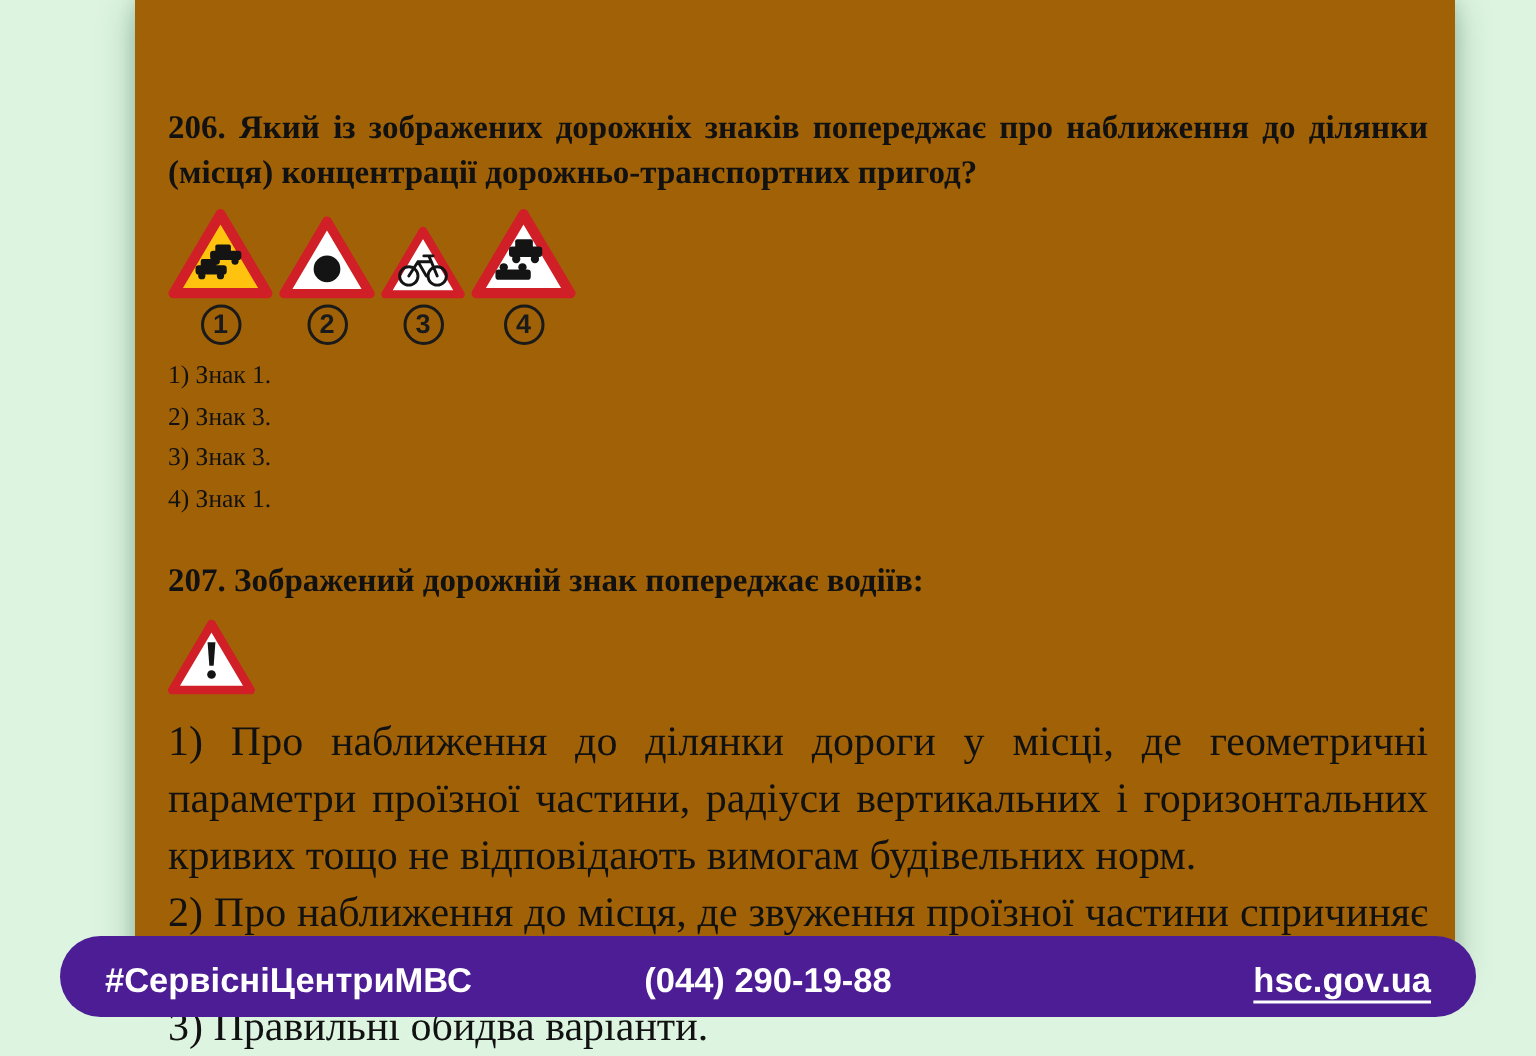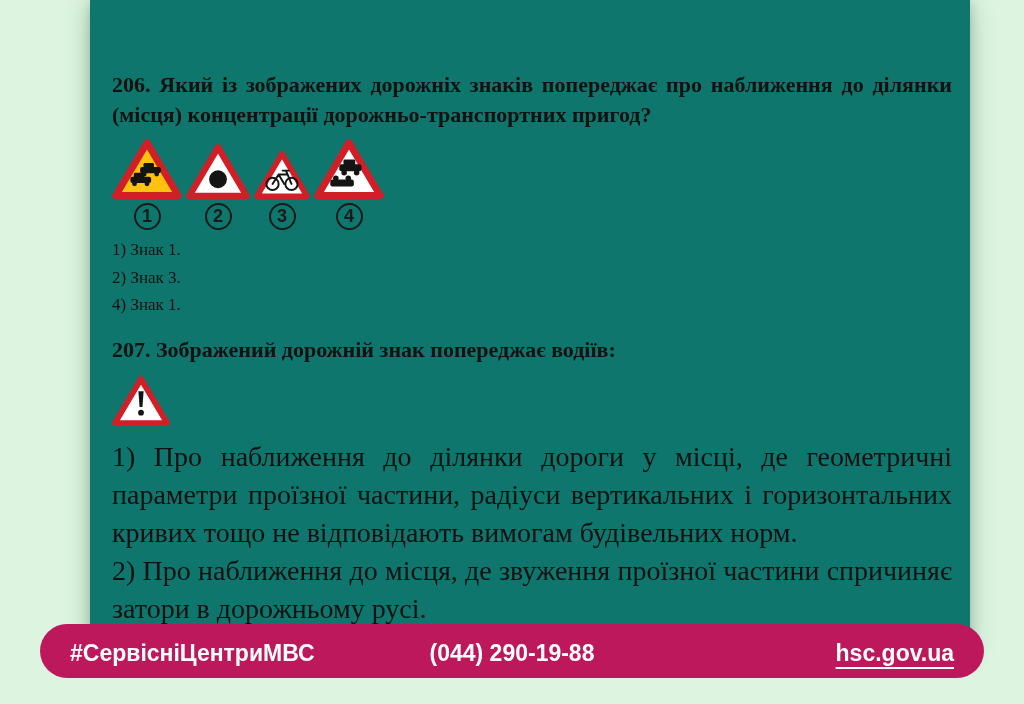--- a/index.html
+++ b/index.html
@@ -6,21 +6,21 @@
   html, body { width: 1024px; height: 704px; overflow: hidden; }
   body {
     background: #dcf4e0;
     font-family: "Liberation Serif", "DejaVu Serif", serif;
     position: relative;
   }
   .page {
     position: absolute;
     left: 90px; top: 0;
     width: 880px; height: 646px;
-    background: #0f766e;
+    background: #a16207;
     box-shadow: 0 6px 22px rgba(40, 90, 60, 0.35), 0 0 10px rgba(40,90,60,0.18);
     padding: 70px 18px 0 22px;
   }
   .artifact {
     position: absolute;
     left: 478px; top: 44px; width: 54px; height: 12px;
     background: rgba(255, 205, 195, 0.4);
     filter: blur(4px);
     border-radius: 6px;
   }
@@ -55,33 +55,33 @@
     font-weight: bold;
     font-size: 18px;
     color: #1a1a1a;
   }
   .answers-206 { margin-top: 6px; }
   .answers-206 div {
     font-size: 17px;
     line-height: 27.5px;
     color: #111;
   }
-  .q207-block { margin-top: 16px; }
+  .q207-block { margin-top: 26px; }
   .sign-207 { margin-top: 10px; margin-bottom: 8px; }
   .answers-207 p {
     font-size: 28px;
     line-height: 38px;
     color: #111;
     text-align: justify;
   }
   .footer-bar {
     position: absolute;
     left: 40px; bottom: 26px;
     width: 944px; height: 54px;
-    background: #be185d;
+    background: #4c1d95;
     border-radius: 27px;
     display: grid;
     grid-template-columns: 1fr auto 1fr;
     align-items: center;
     padding: 16px 30px;
     font-family: "Liberation Sans", sans-serif;
     font-weight: bold;
     font-size: 23px;
     color: #ffffff;
   }
@@ -168,20 +168,21 @@
           </svg>
         </span>
         <span class="num-circle">4</span>
       </div>
 
     </div>
 
     <div class="answers-206">
       <div>1) Знак 1.</div>
       <div>2) Знак 3.</div>
+      <div>3) Знак 3.</div>
       <div>4) Знак 1.</div>
     </div>
   </div>
 
   <div class="q207-block">
     <div class="q-title">207. Зображений дорожній знак попереджає водіїв:</div>
 
     <div class="sign-207">
       <svg width="58" height="51" viewBox="0 0 100 88">
         <path d="M50 7 L95 83 L5 83 Z" fill="#ffffff" stroke="#d01f26" stroke-width="10" stroke-linejoin="round"></path>

